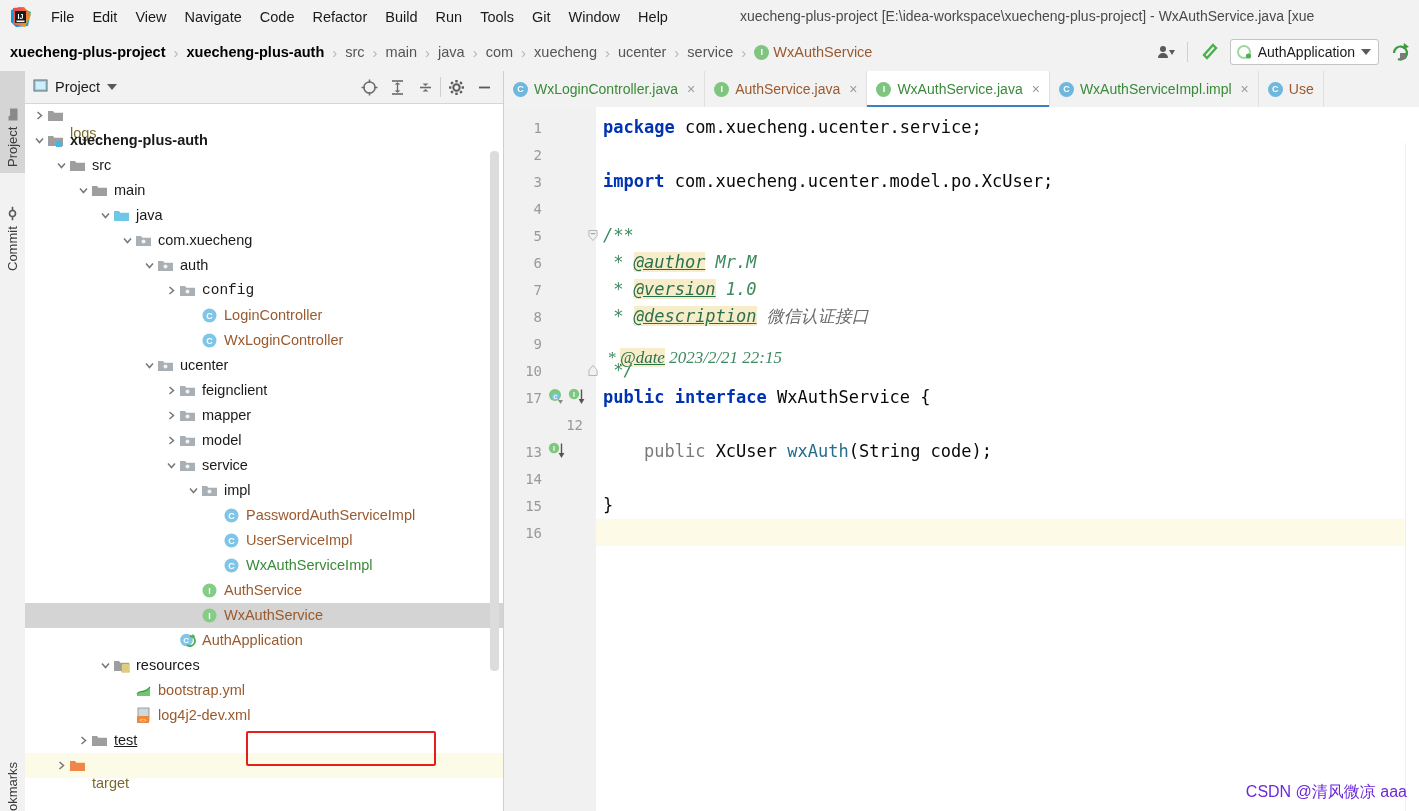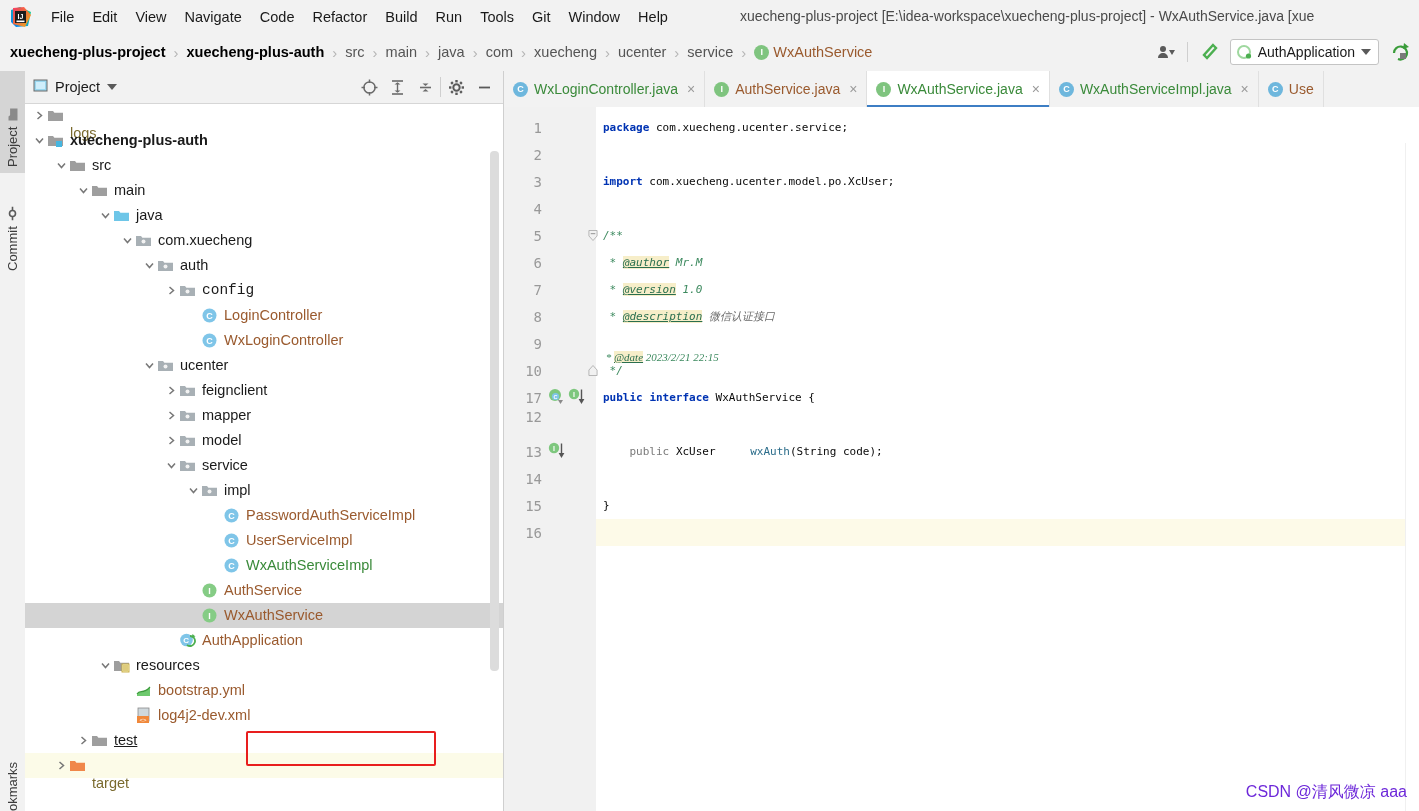--- a/index.html
+++ b/index.html
@@ -127,30 +127,30 @@
   .tabicon.i{background:#7fc47f;}
 
   .codearea{position:absolute;left:0;top:36px;width:915px;height:704px;background:#fff;overflow:hidden;}
   .gutter{position:absolute;left:0;top:0;width:92px;height:704px;background:#f1f1f1;}
   .gutter-line{position:absolute;left:0;width:92px;height:27px;display:flex;align-items:center;}
   .lnum{width:38px;text-align:right;font-family:"DejaVu Sans Mono",monospace;font-size:14px;color:#999;}
   .gmark{margin-left:6px;display:flex;align-items:center;gap:3px;}
   .codelines{position:absolute;left:92px;top:0;right:0;height:704px;}
   .cl{
     position:absolute;left:0;right:0;height:27px;line-height:27px;
-    font-family:"DejaVu Sans Mono",monospace;font-size:11px;white-space:pre;
+    font-family:"DejaVu Sans Mono",monospace;font-size:17px;white-space:pre;
     padding-left:7px;color:#080808;
   }
   .cl.cur{background:#fdfae8;}
   .kw{color:#0033b3;font-weight:bold;}
   .pl{color:#080808;}
   .cmt{color:#3d8a5f;font-style:italic;}
   .cmt-tag{color:#2a6f4f;font-style:italic;text-decoration:underline;background:#f7eec9;}
   .cmt-cn{color:#6a6a6a;font-style:italic;}
-  .mname{color:#2a6c8a;margin-left:28px;}
+  .mname{color:#2a6c8a;}
   .mod{color:#7a7a7a;}
   .fold{position:absolute;left:84px;width:10px;height:27px;display:flex;align-items:center;justify-content:center;color:#999;font-size:10px;}
 
   
   .stripe-right{position:absolute;right:0;top:36px;width:13px;height:704px;background:#fff;border-left:1px solid #f0f0f0;}
 
   .watermark{
     position:absolute;right:12px;bottom:8px;font-size:16px;color:#6d28d9;white-space:nowrap;
   }
 </style>
@@ -716,21 +716,21 @@
         <span class="tname brown">AuthService.java</span>
         <span class="tclose">×</span>
       </div>
       <div class="tab active">
         <span class="tabicon i">I</span>
         <span class="tname green">WxAuthService.java</span>
         <span class="tclose">×</span>
       </div>
       <div class="tab">
         <span class="tabicon c">C</span>
-        <span class="tname green">WxAuthServiceImpl.java</span>
+        <span class="tname green">WxAuthServiceImpl.impl</span>
         <span class="tclose">×</span>
       </div>
       <div class="tab">
         <span class="tabicon c">C</span>
         <span class="tname brown">Use</span>
       </div>
     </div>
 
     <div class="codearea">
       <div class="gutter"></div>
@@ -786,21 +786,21 @@
                   <polygon points="10,12 15,12 12.5,16" fill="#8a8a8a"></polygon>
                 </svg></span>
               <span><svg width="18" height="17" viewBox="0 0 18 17">
                   <circle cx="6" cy="6" r="5.2" fill="#7ec77e"></circle>
                   <text x="6" y="9.2" font-family="Liberation Sans, sans-serif" font-size="7" font-weight="bold" fill="#fff" text-anchor="middle">I</text>
                   <line x1="13.5" y1="1.5" x2="13.5" y2="12" stroke="#555" stroke-width="1.4"></line>
                   <polygon points="10.6,11 16.4,11 13.5,16" fill="#555"></polygon>
                 </svg></span>
             </span>
           </div>
-          <div class="gutter-line" style="top: 296px;">
+          <div class="gutter-line" style="top: 304px; padding-left: 41px;">
             <span class="lnum">12</span>
           </div>
           <div class="gutter-line" style="top: 331px;">
             <span class="lnum">13</span>
             <span class="gmark">
               <span><svg width="18" height="17" viewBox="0 0 18 17">
                   <circle cx="6" cy="6" r="5.2" fill="#7ec77e"></circle>
                   <text x="6" y="9.2" font-family="Liberation Sans, sans-serif" font-size="7" font-weight="bold" fill="#fff" text-anchor="middle">I</text>
                   <line x1="13.5" y1="1.5" x2="13.5" y2="12" stroke="#555" stroke-width="1.4"></line>
                   <polygon points="10.6,11 16.4,11 13.5,16" fill="#555"></polygon>

